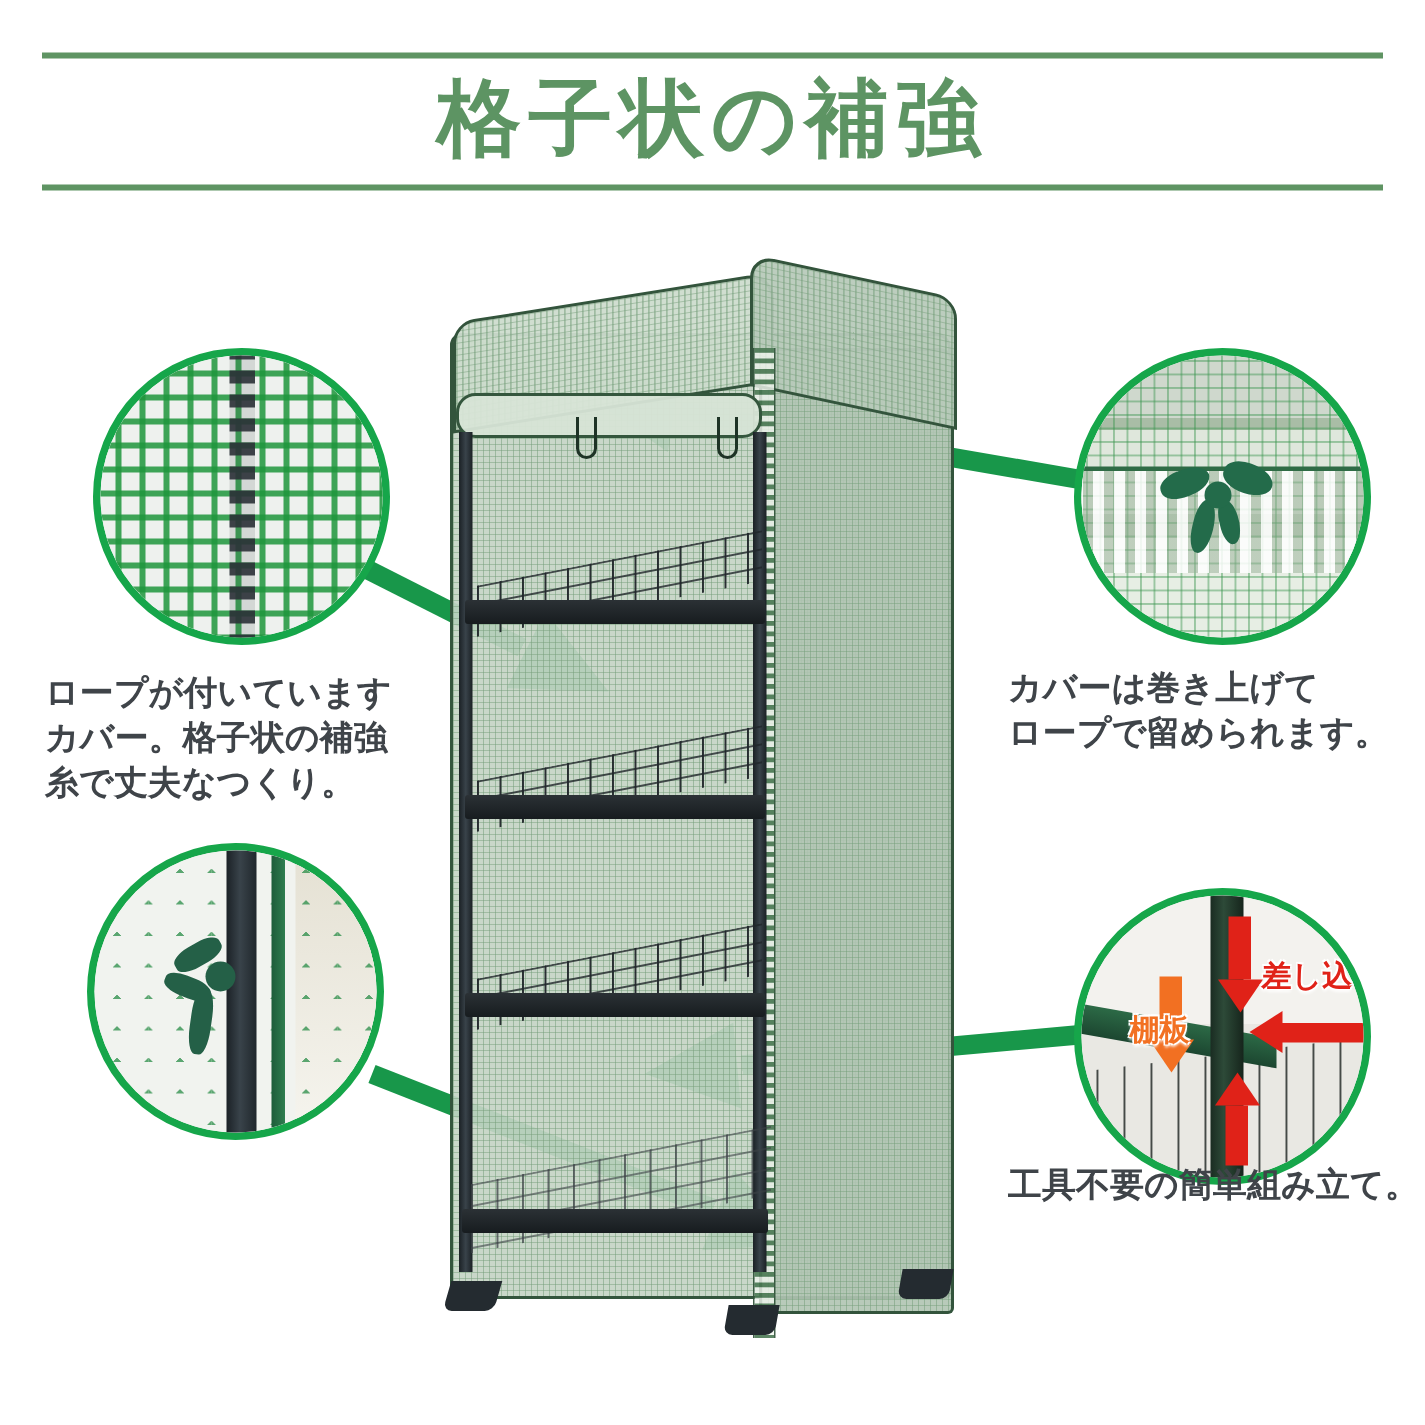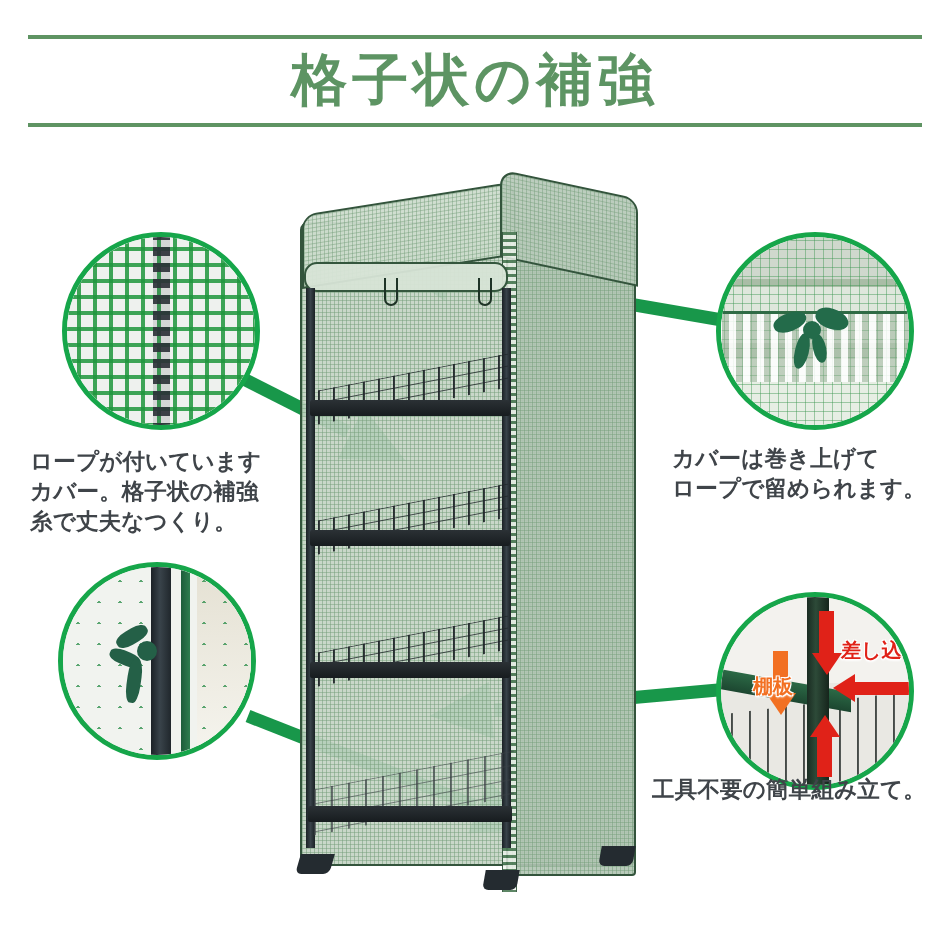--- a/index.html
+++ b/index.html
@@ -288,21 +288,21 @@
     color: #3f4449;
     font-weight: bold;
     font-size: 22.5px;
     line-height: 30px;
     letter-spacing: .2px;
     white-space: pre-line;
   }
   #caption-tl { left: 30px;  top: 447px; }
   #caption-tr { left: 672px; top: 444px; }
   #caption-bl { left: 20px;  top: 777px; }
-  #caption-br { left: 652px; top: 775px; font-family: Liberation Serif, serif; }
+  #caption-br { left: 672px; top: 775px; font-family: Liberation Serif, serif; }
 
   
   #product {
     position: absolute;
     left: 288px;
     top: 170px;
     width: 380px;
     height: 720px;
   }
   .gh-cover {

